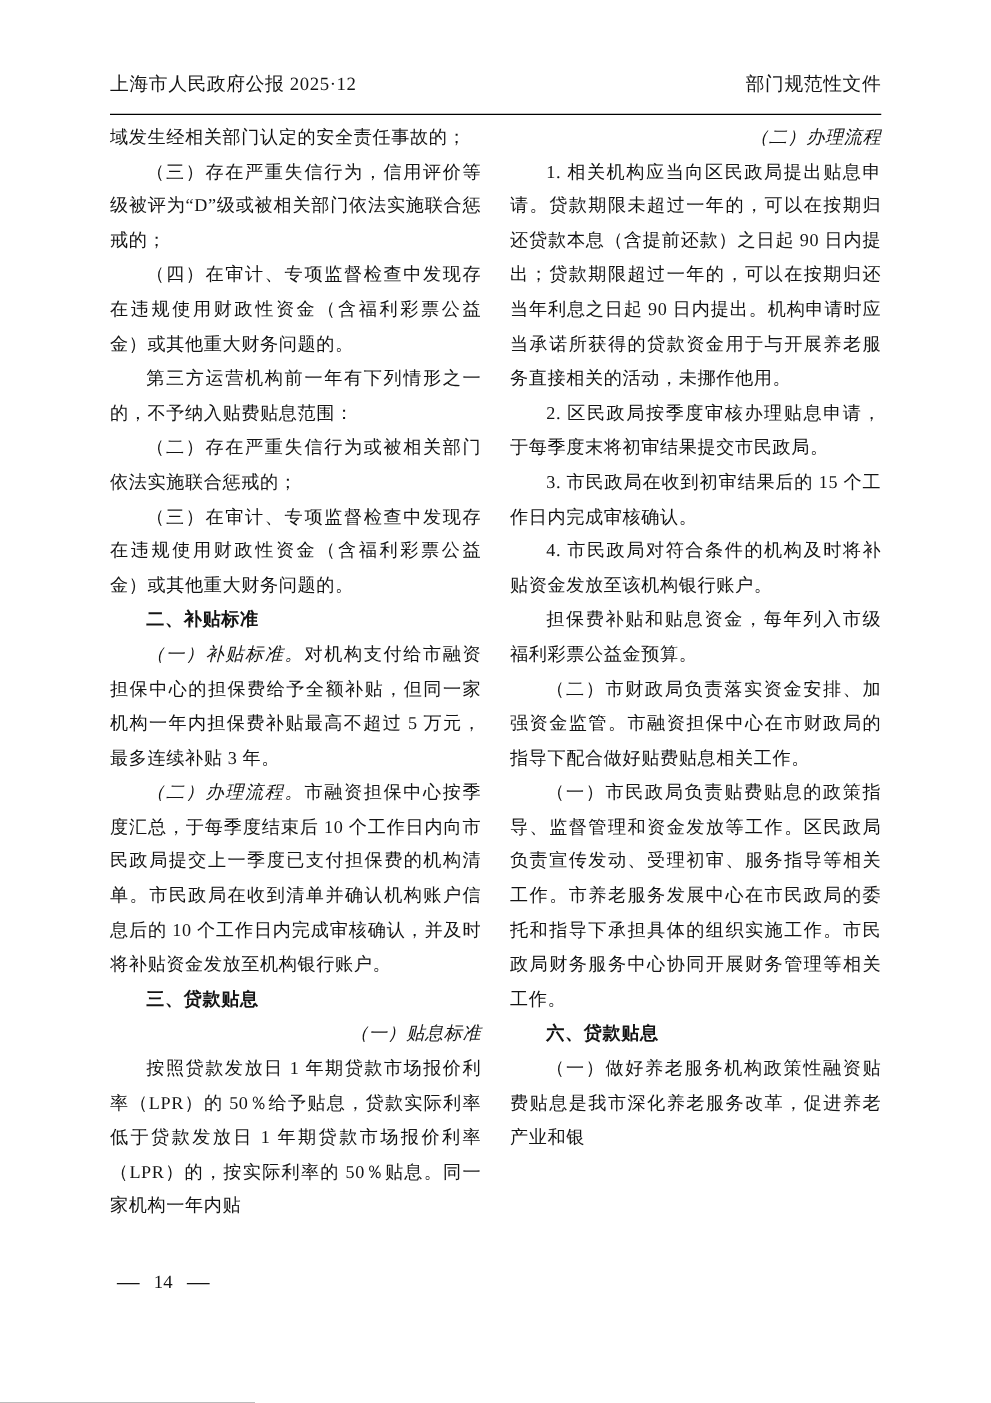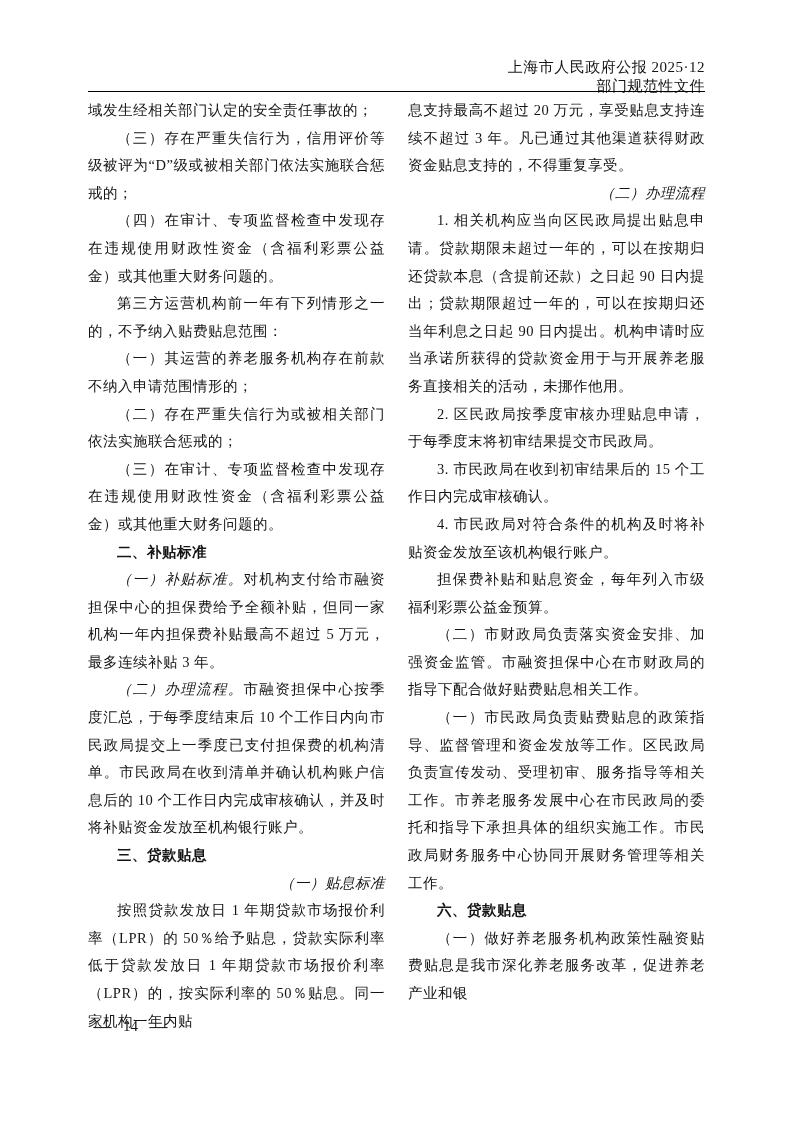--- a/index.html
+++ b/index.html
@@ -12,21 +12,20 @@
     font-family:"Liberation Serif","DejaVu Serif",serif;
     overflow:hidden;
   }
   
   .header{
     position:absolute;
     left:88px;top:58px;width:617px;
     display:flex;justify-content:space-between;align-items:flex-end;
     font-size:15px;
     letter-spacing:0.5px;
-    flex-direction:column;
   }
   .header-rule{
     position:absolute;
     left:88px;top:91px;width:617px;
     border-top:1.6px solid #000;
   }
   
   .content{
     position:absolute;
     left:88px;top:97px;width:617px;
@@ -70,32 +69,30 @@
     <span>部门规范性文件</span>
   </div>
   <div class="header-rule"></div>
 
   <div class="content">
     <div class="col">
         <p class="continuation">域发生经相关部门认定的安全责任事故的；</p>
         <p class="body">（三）存在严重失信行为，信用评价等级被评为“D”级或被相关部门依法实施联合惩戒的；</p>
         <p class="body">（四）在审计、专项监督检查中发现存在违规使用财政性资金（含福利彩票公益金）或其他重大财务问题的。</p>
         <p class="body">第三方运营机构前一年有下列情形之一的，不予纳入贴费贴息范围：</p>
-        <p class="body">（一）其运营的养老服务机构存在前款不纳入申请范围情形的；</p>
         <p class="body">（二）存在严重失信行为或被相关部门依法实施联合惩戒的；</p>
         <p class="body">（三）在审计、专项监督检查中发现存在违规使用财政性资金（含福利彩票公益金）或其他重大财务问题的。</p>
         <p class="heading">二、补贴标准</p>
         <p class="body"><span class="kaiti">（一）补贴标准。</span>对机构支付给市融资担保中心的担保费给予全额补贴，但同一家机构一年内担保费补贴最高不超过 5 万元，最多连续补贴 3 年。</p>
         <p class="body"><span class="kaiti">（二）办理流程。</span>市融资担保中心按季度汇总，于每季度结束后 10 个工作日内向市民政局提交上一季度已支付担保费的机构清单。市民政局在收到清单并确认机构账户信息后的 10 个工作日内完成审核确认，并及时将补贴资金发放至机构银行账户。</p>
         <p class="heading">三、贷款贴息</p>
         <p class="subheading">（一）贴息标准</p>
         <p class="body">按照贷款发放日 1 年期贷款市场报价利率（LPR）的 50％给予贴息，贷款实际利率低于贷款发放日 1 年期贷款市场报价利率（LPR）的，按实际利率的 50％贴息。同一家机构一年内贴</p>
       </div>
     <div class="col">
-        <p class="continuation">息支持最高不超过 20 万元，享受贴息支持连续不超过 3 年。凡已通过其他渠道获得财政资金贴息支持的，不得重复享受。</p>
         <p class="subheading">（二）办理流程</p>
         <p class="body">1. 相关机构应当向区民政局提出贴息申请。贷款期限未超过一年的，可以在按期归还贷款本息（含提前还款）之日起 90 日内提出；贷款期限超过一年的，可以在按期归还当年利息之日起 90 日内提出。机构申请时应当承诺所获得的贷款资金用于与开展养老服务直接相关的活动，未挪作他用。</p>
         <p class="body">2. 区民政局按季度审核办理贴息申请，于每季度末将初审结果提交市民政局。</p>
         <p class="body">3. 市民政局在收到初审结果后的 15 个工作日内完成审核确认。</p>
         <p class="body">4. 市民政局对符合条件的机构及时将补贴资金发放至该机构银行账户。</p>
         <p class="body">担保费补贴和贴息资金，每年列入市级福利彩票公益金预算。</p>
         <p class="body">（二）市财政局负责落实资金安排、加强资金监管。市融资担保中心在市财政局的指导下配合做好贴费贴息相关工作。</p>
         <p class="body">（一）市民政局负责贴费贴息的政策指导、监督管理和资金发放等工作。区民政局负责宣传发动、受理初审、服务指导等相关工作。市养老服务发展中心在市民政局的委托和指导下承担具体的组织实施工作。市民政局财务服务中心协同开展财务管理等相关工作。</p>
         <p class="heading">六、贷款贴息</p>
         <p class="body">（一）做好养老服务机构政策性融资贴费贴息是我市深化养老服务改革，促进养老产业和银</p>

